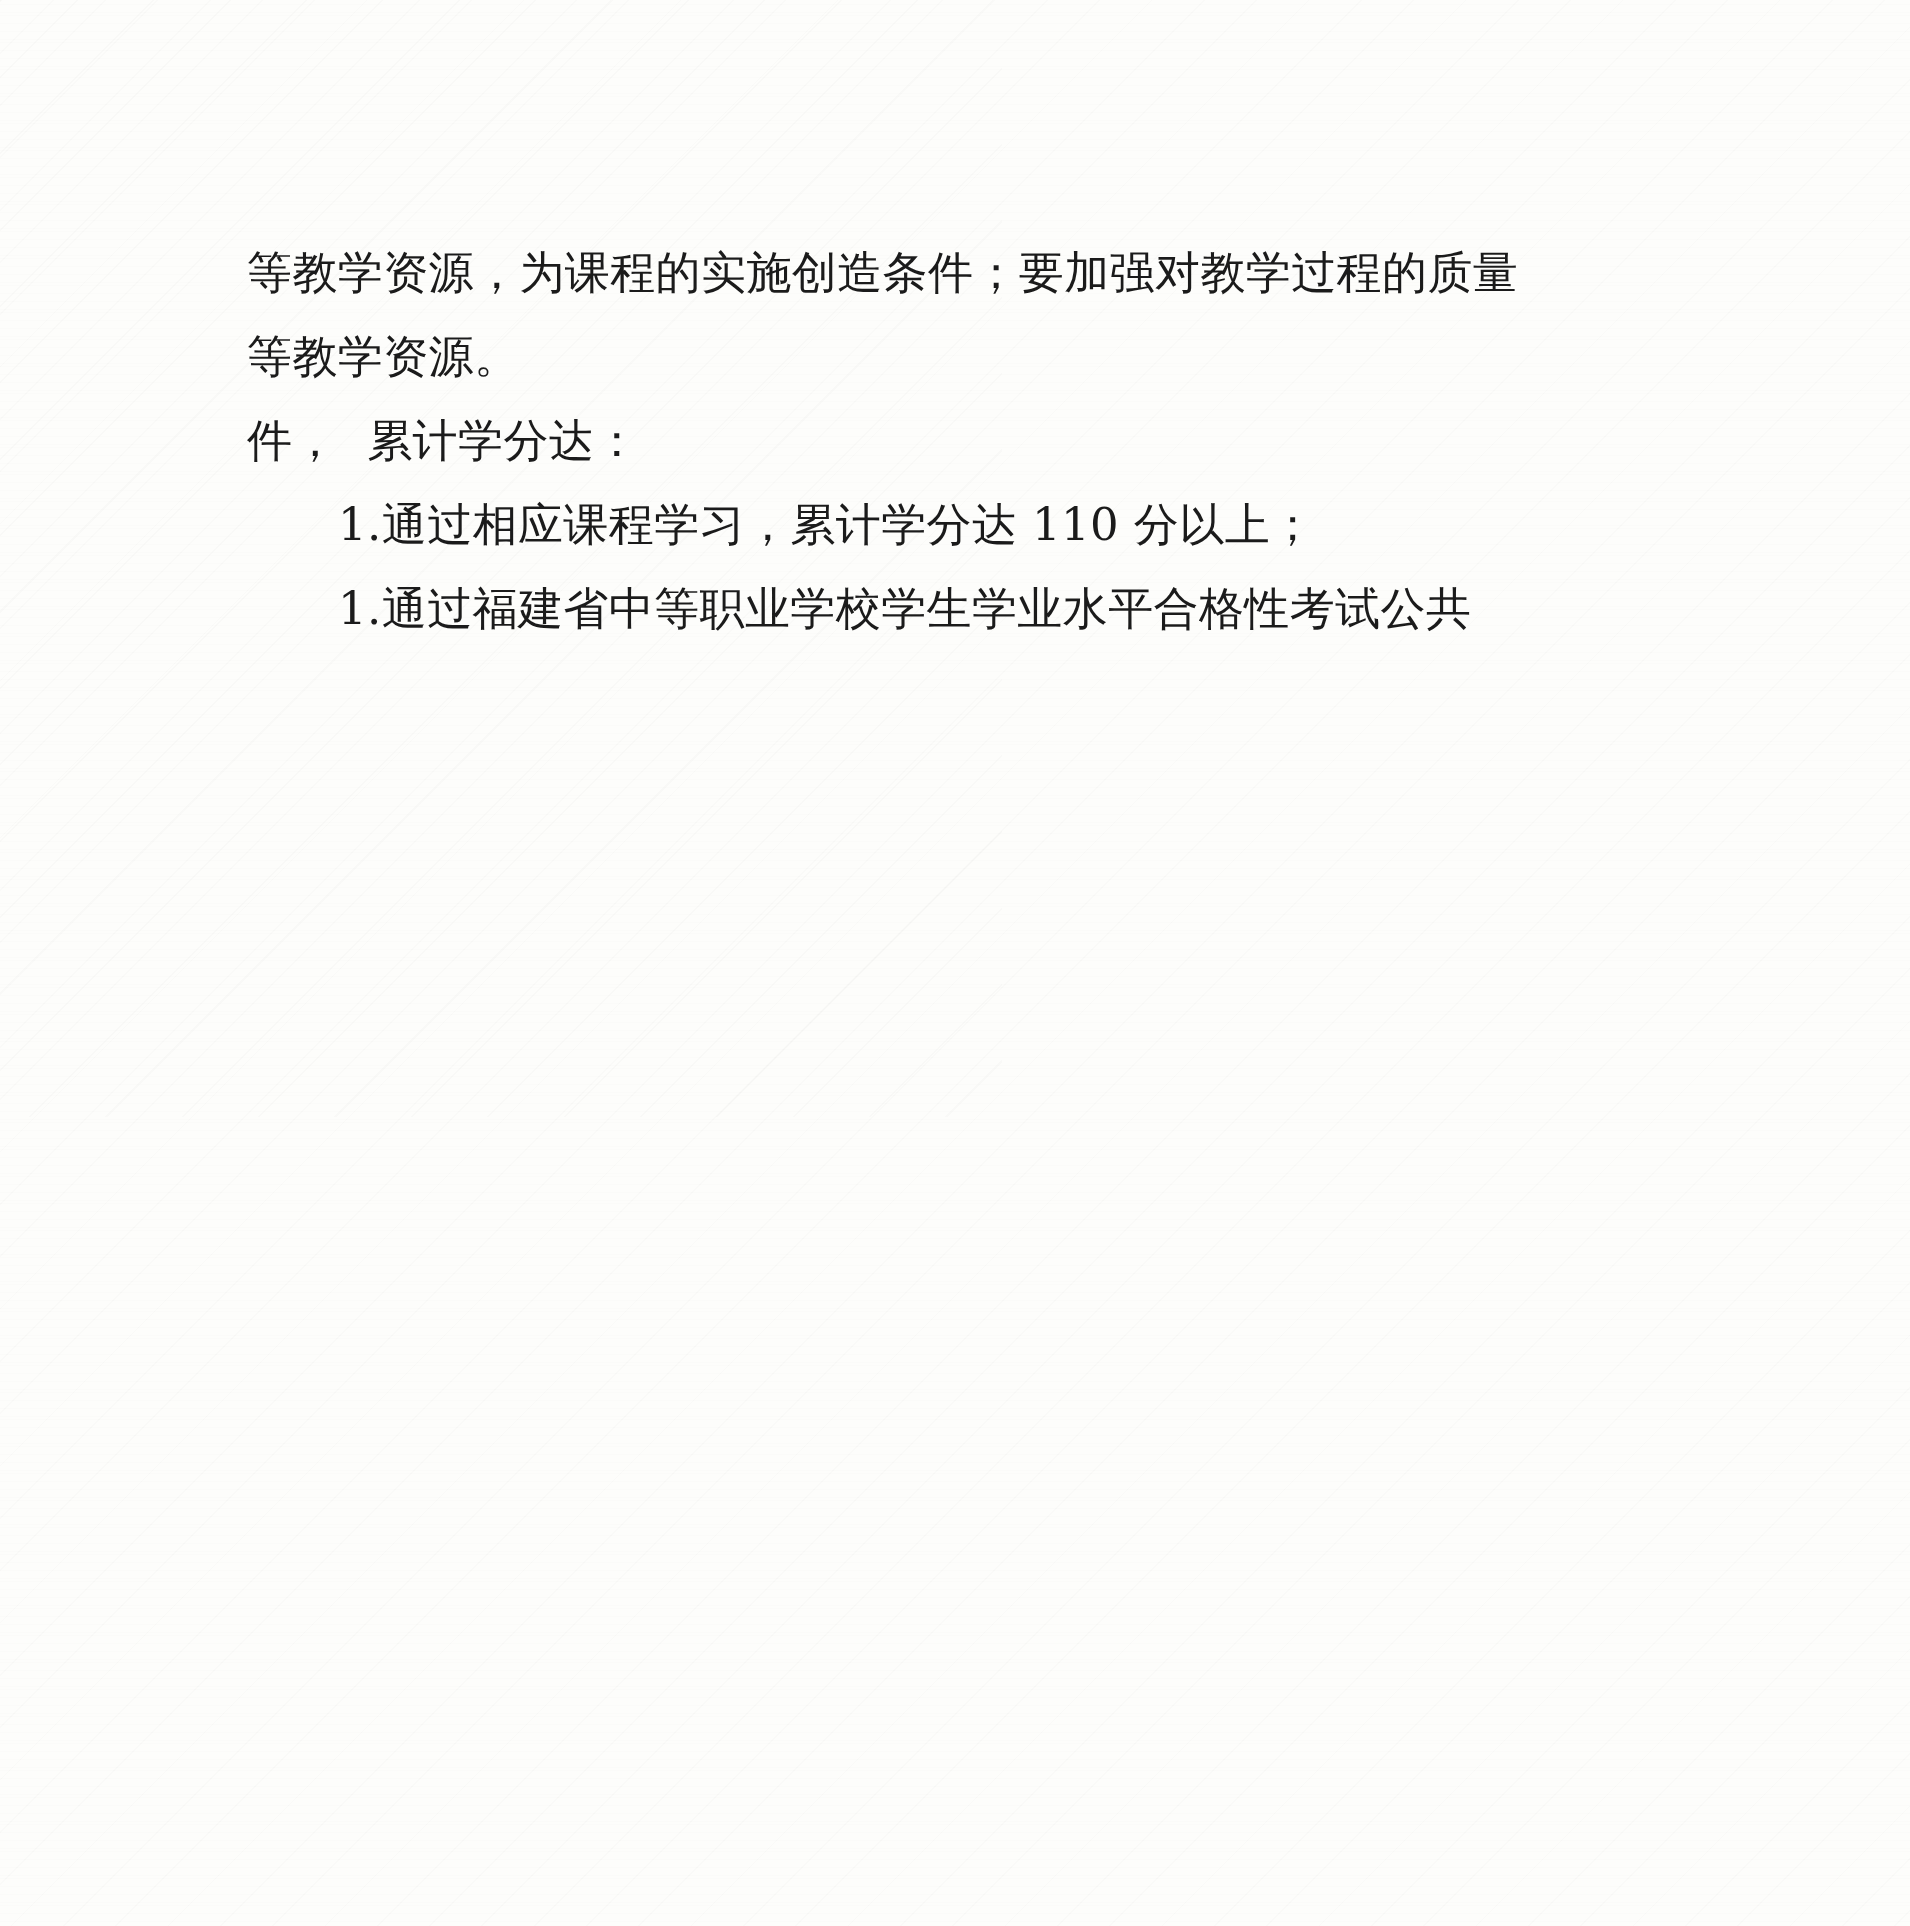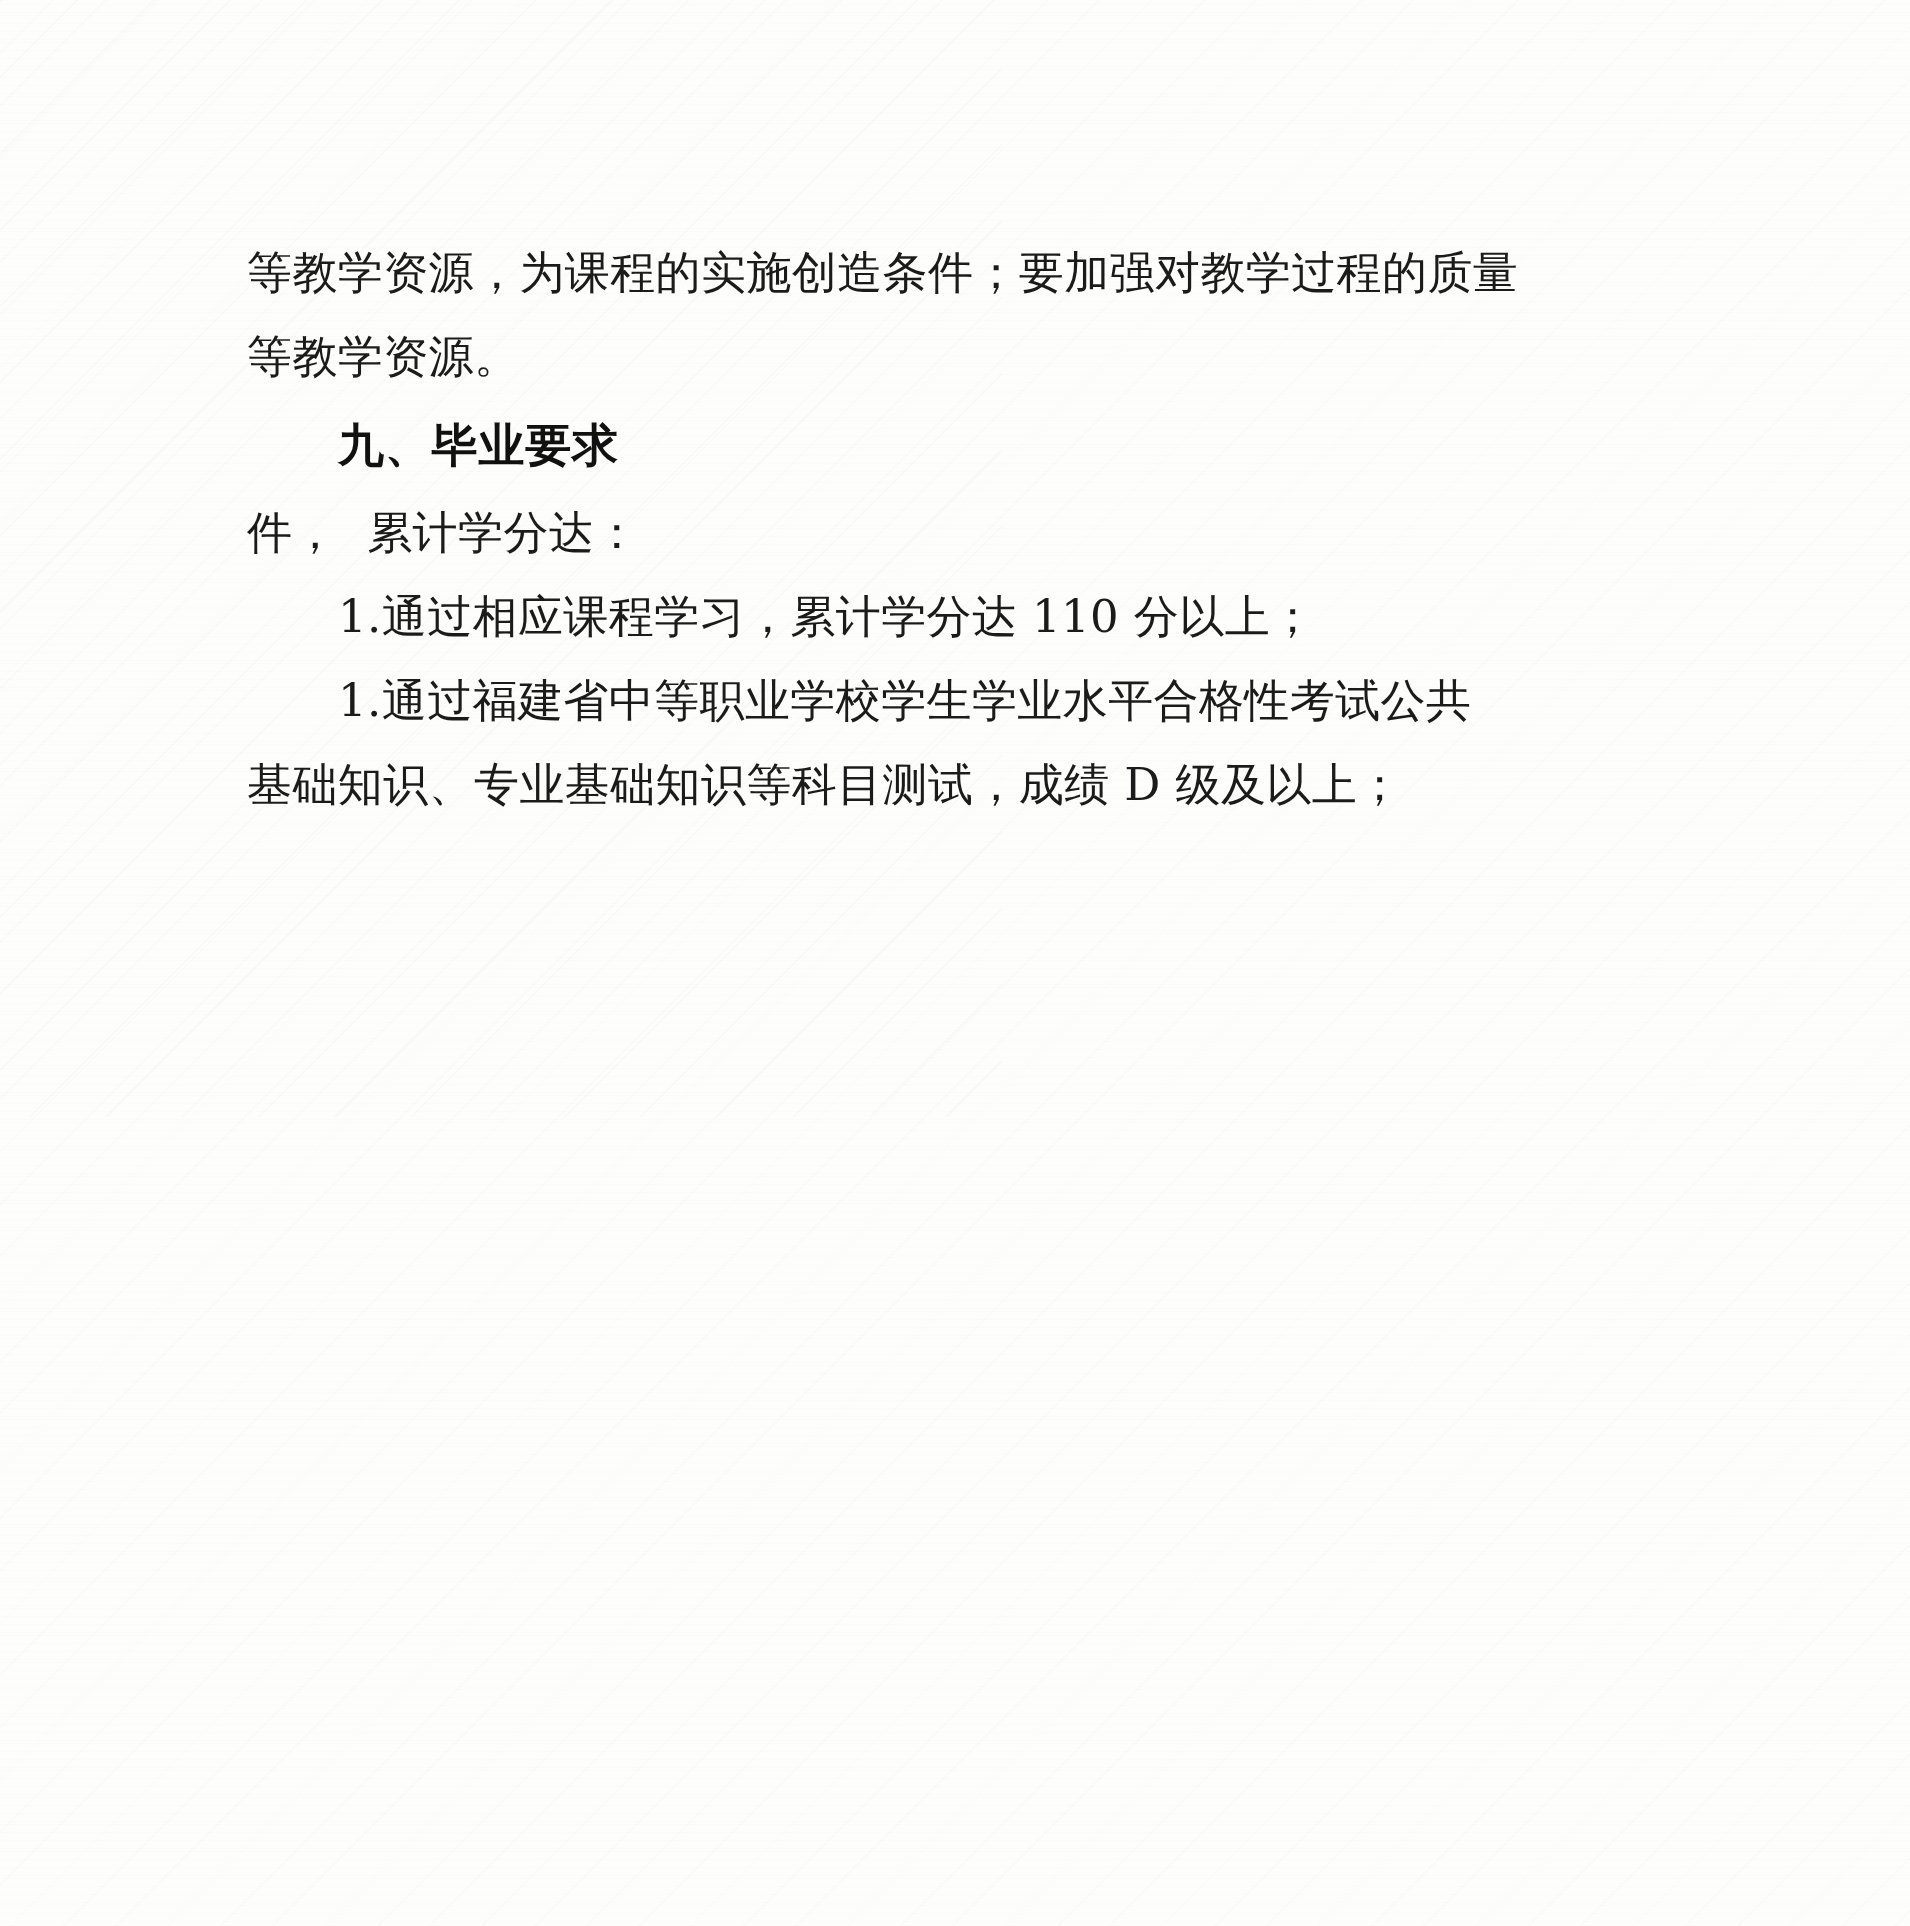--- a/index.html
+++ b/index.html
@@ -89,32 +89,30 @@
   <div class="paper-texture"></div>
   <div class="paper-texture-2"></div>
 
   <div class="content">
 
     <div>
       <div class="body-line">等教学资源，为课程的实施创造条件；要加强对教学过程的质量</div>
       <div class="body-line">等教学资源。</div>
     </div>
 
-    <div class="heading">九、毕业要求</div>
 
     <div>
       <div class="body-line">件，  累计学分达：</div>
     </div>
 
     <div>
       <div class="body-line indent">1.通过相应课程学习，累计学分达 110 分以上；</div>
     </div>
 
     <div>
       <div class="body-line indent">1.通过福建省中等职业学校学生学业水平合格性考试公共</div>
-      <div class="body-line">基础知识、专业基础知识等科目测试，成绩 D 级及以上；</div>
     </div>
 
 
   </div>
 
 </div>
 
 
 </body></html>

